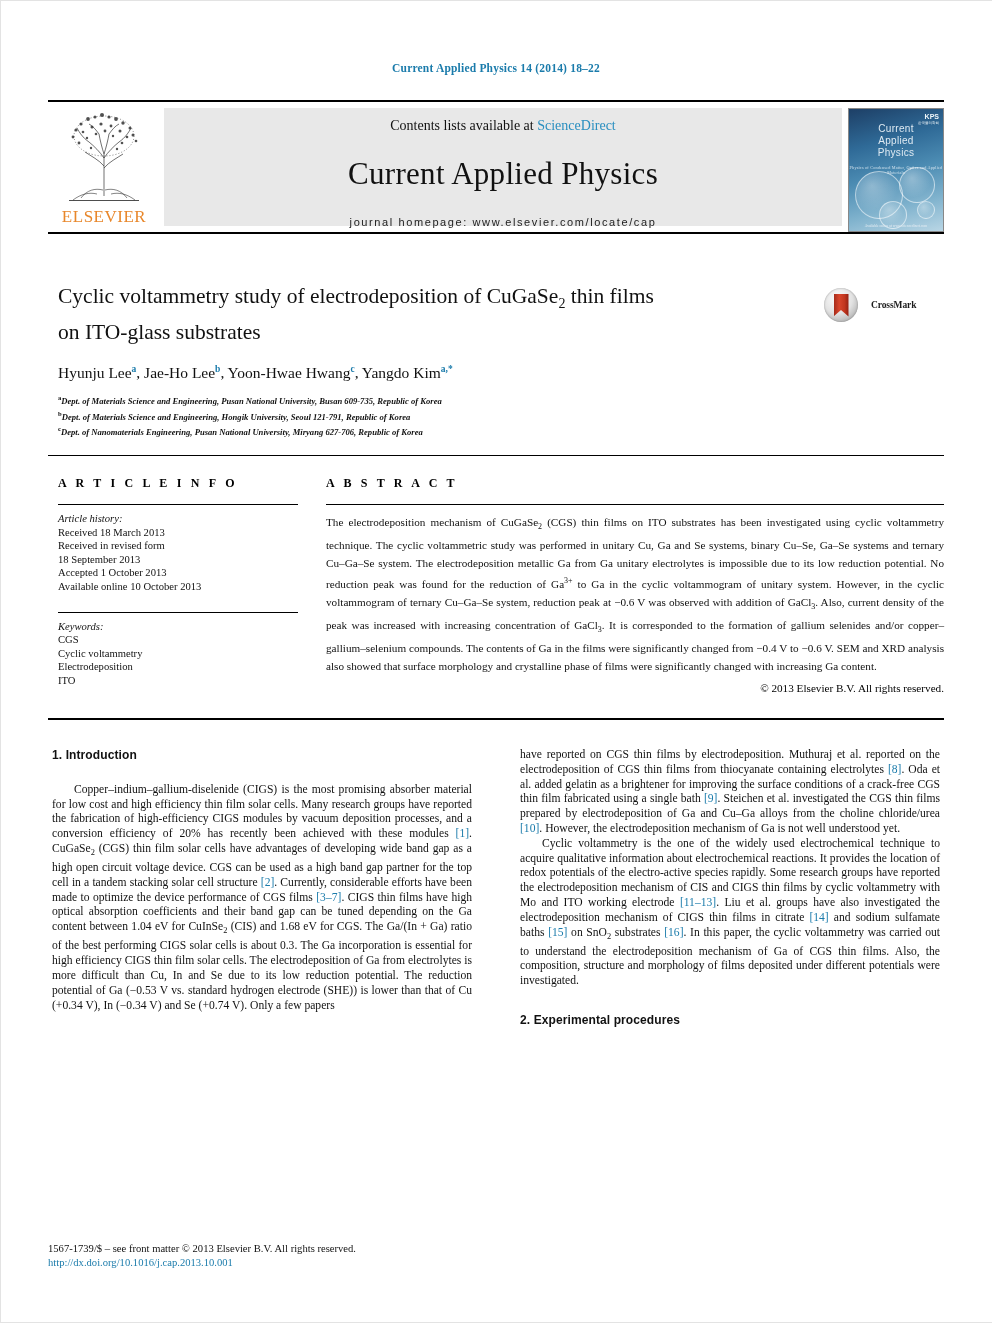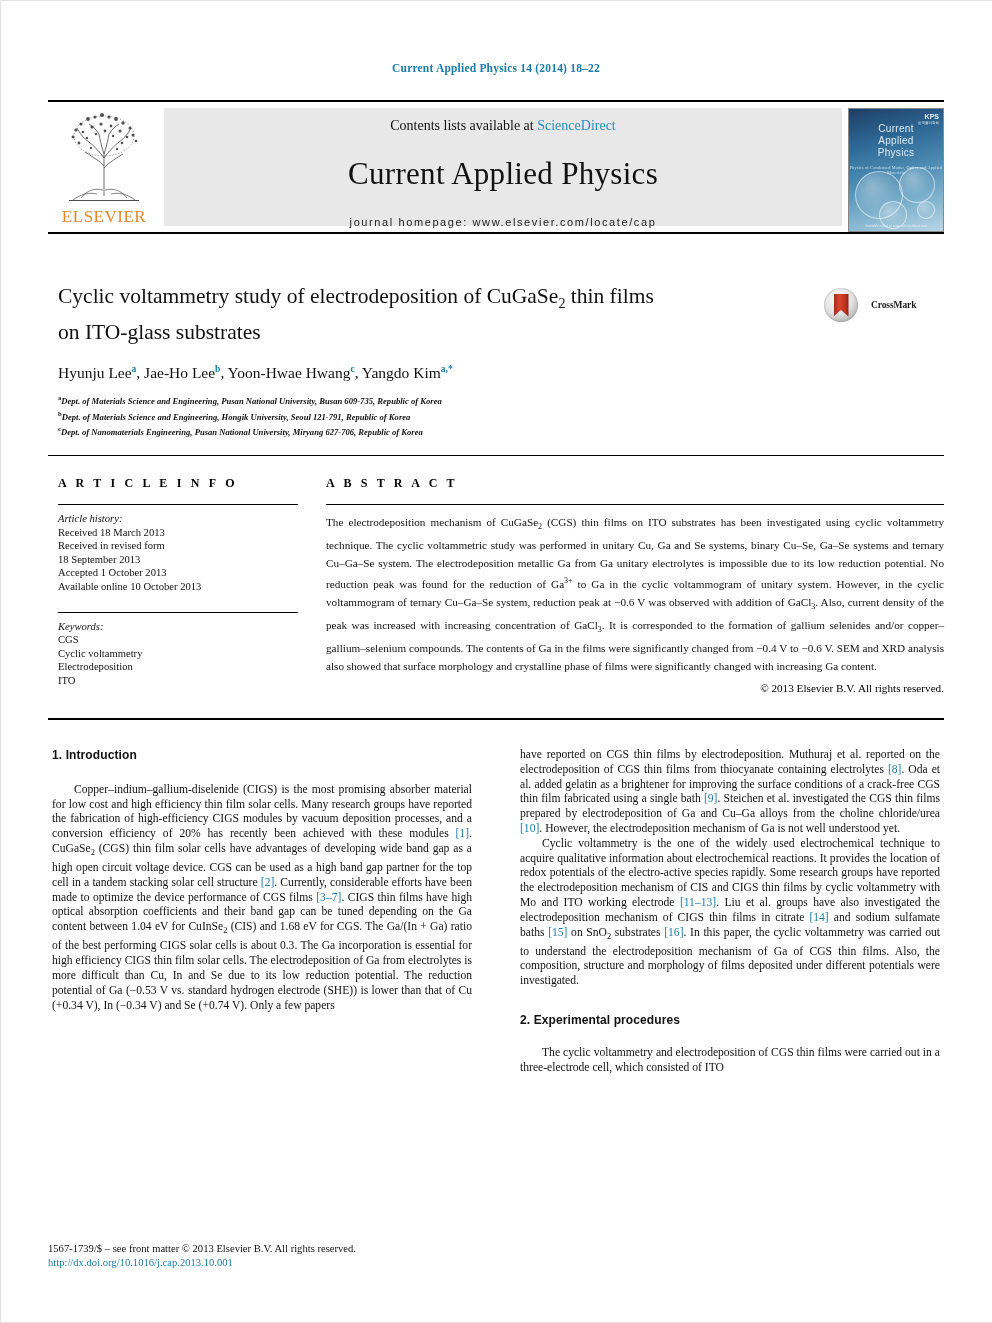--- a/index.html
+++ b/index.html
@@ -535,21 +535,20 @@
 
   <div class="col col-left">
     <h2>1.  Introduction</h2>
     <p><span>Copper–indium–gallium-diselenide (CIGS) is the most promising absorber material for low cost and high efficiency thin film solar cells. Many research groups have reported the fabrication of high-efficiency CIGS modules by vacuum deposition processes, and a conversion efficiency of 20% has recently been achieved with these modules </span><span class="ref">[1]</span><span>. CuGaSe</span><sub>2</sub><span> (CGS) thin film solar cells have advantages of developing wide band gap as a high open circuit voltage device. CGS can be used as a high band gap partner for the top cell in a tandem stacking solar cell structure </span><span class="ref">[2]</span><span>. Currently, considerable efforts have been made to optimize the device performance of CGS films </span><span class="ref">[3–7]</span><span>. CIGS thin films have high optical absorption coefficients and their band gap can be tuned depending on the Ga content between 1.04 eV for CuInSe</span><sub>2</sub><span> (CIS) and 1.68 eV for CGS. The Ga/(In + Ga) ratio of the best performing CIGS solar cells is about 0.3. The Ga incorporation is essential for high efficiency CIGS thin film solar cells. The electrodeposition of Ga from electrolytes is more difficult than Cu, In and Se due to its low reduction potential. The reduction potential of Ga (−0.53 V vs. standard hydrogen electrode (SHE)) is lower than that of Cu (+0.34 V), In (−0.34 V) and Se (+0.74 V). Only a few papers</span></p>
   </div>
 
   <div class="col col-right">
     <p style="text-indent:0"><span>have reported on CGS thin films by electrodeposition. Muthuraj et al. reported on the electrodeposition of CGS thin films from thiocyanate containing electrolytes </span><span class="ref">[8]</span><span>. Oda et al. added gelatin as a brightener for improving the surface conditions of a crack-free CGS thin film fabricated using a single bath </span><span class="ref">[9]</span><span>. Steichen et al. investigated the CGS thin films prepared by electrodeposition of Ga and Cu–Ga alloys from the choline chloride/urea </span><span class="ref">[10]</span><span>. However, the electrodeposition mechanism of Ga is not well understood yet.</span></p>
     <p><span>Cyclic voltammetry is the one of the widely used electrochemical technique to acquire qualitative information about electrochemical reactions. It provides the location of redox potentials of the electro-active species rapidly. Some research groups have reported the electrodeposition mechanism of CIS and CIGS thin films by cyclic voltammetry with Mo and ITO working electrode </span><span class="ref">[11–13]</span><span>. Liu et al. groups have also investigated the electrodeposition mechanism of CIGS thin films in citrate </span><span class="ref">[14]</span><span> and sodium sulfamate baths </span><span class="ref">[15]</span><span> on SnO</span><sub>2</sub><span> substrates </span><span class="ref">[16]</span><span>. In this paper, the cyclic voltammetry was carried out to understand the electrodeposition mechanism of Ga of CGS thin films. Also, the composition, structure and morphology of films deposited under different potentials were investigated.</span></p>
     <h2 class="spaced" style="margin-bottom:18px;margin-top:24px">2.  Experimental procedures</h2>
-    <p><span>The cyclic voltammetry and electrodeposition of CGS thin films were carried out in a three-electrode cell, which consisted of ITO</span></p>
   </div>
 
 
   <div class="bottom">
     <div>1567-1739/$ – see front matter © 2013 Elsevier B.V. All rights reserved.</div>
     <div class="doi">http://dx.doi.org/10.1016/j.cap.2013.10.001</div>
   </div>
 
   <div class="frame"></div>
 </div>

